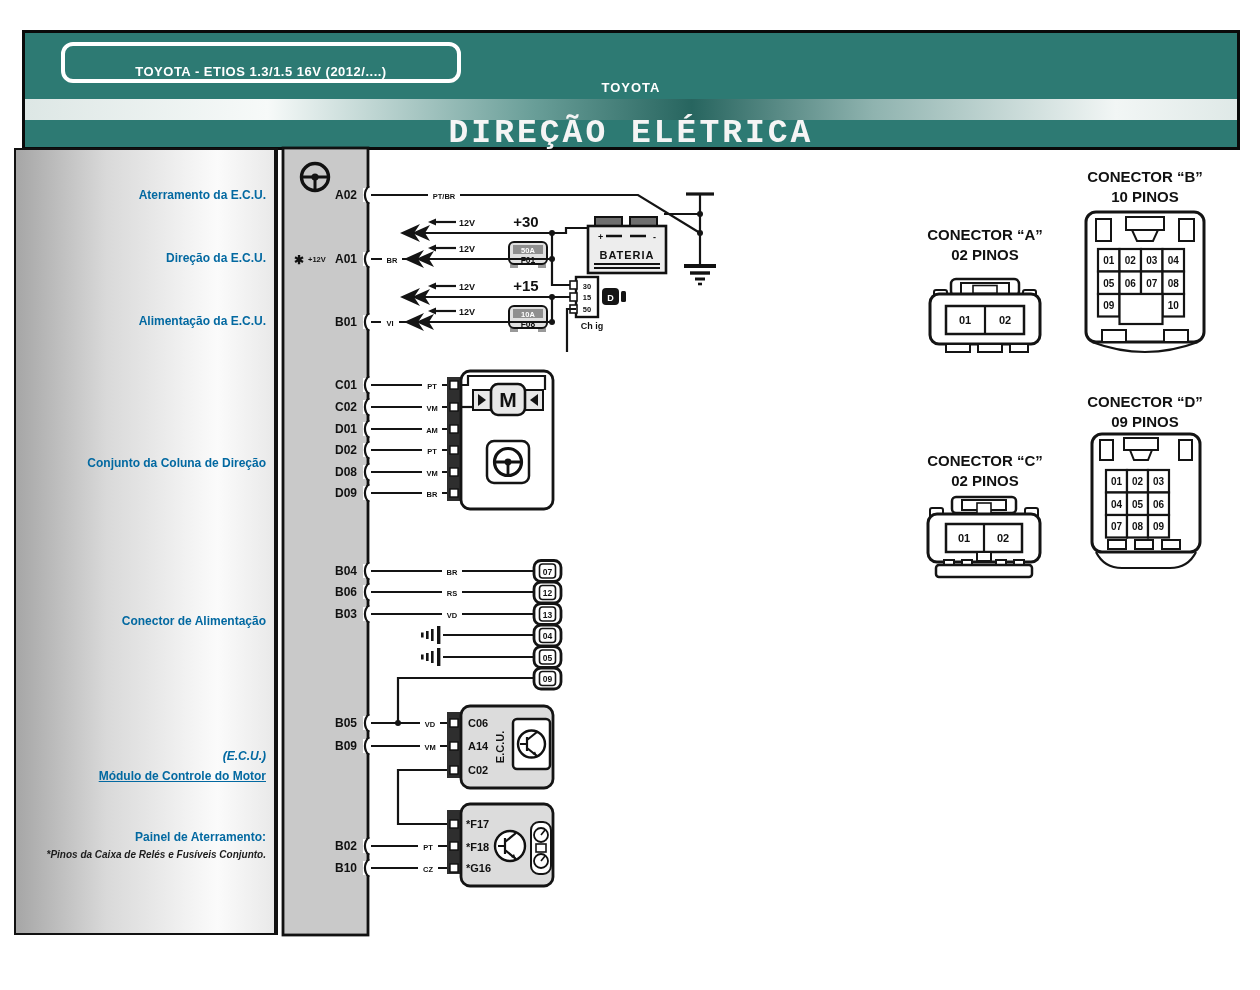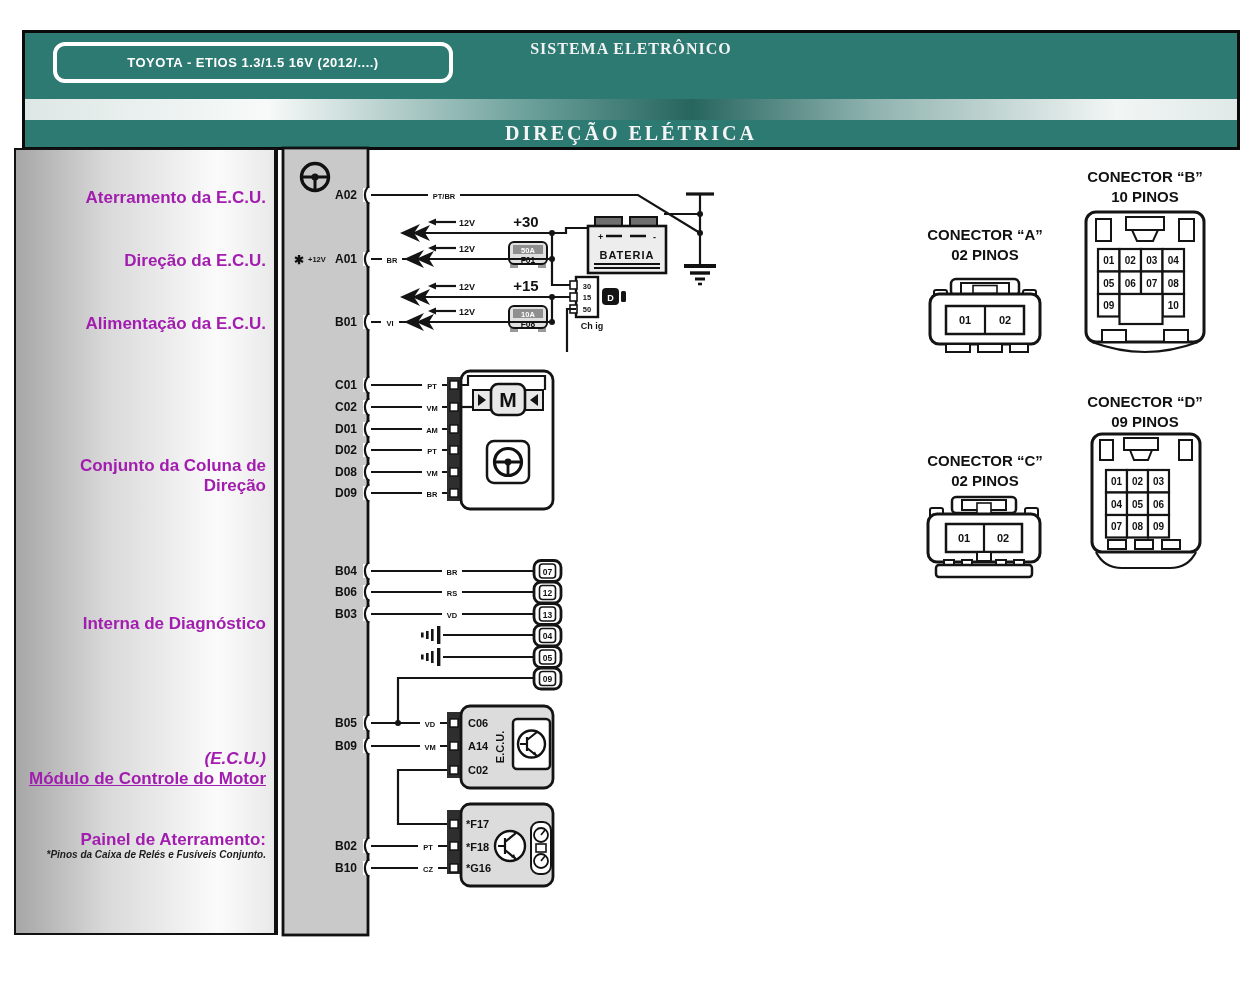--- a/index.html
+++ b/index.html
@@ -1,28 +1,28 @@
 <!DOCTYPE html>
 <html><head>
 <meta charset="utf-8">
 <style>
   html,body{margin:0;padding:0;background:#fff;}
   .page{position:relative;width:1260px;height:990px;background:#fff;font-family:"Liberation Sans",sans-serif;overflow:hidden;}
   
   .header{position:absolute;left:22px;top:30px;width:1212px;height:114px;border:3px solid #0a0a0a;background:#2d7a73;}
-  .badge{position:absolute;left:28px;top:9px;width:392px;height:33px;border:4px solid #fff;border-radius:12px;display:flex;align-items:center;justify-content:center;}
+  .badge{position:absolute;left:36px;top:9px;width:392px;height:33px;border:4px solid #fff;border-radius:12px;display:flex;align-items:flex-end;justify-content:center;}
   .badge span{color:#fff;font-weight:bold;font-size:13px;letter-spacing:.5px;}
   .sys-title{position:absolute;left:0;top:7px;width:100%;text-align:center;color:#f2f2f2;font-family:"Liberation Serif",serif;font-weight:bold;font-size:16px;letter-spacing:1px;}
   .brand{position:absolute;left:0;top:47px;width:100%;text-align:center;color:#fff;font-weight:bold;font-size:13px;letter-spacing:1px;}
   .grad-band{position:absolute;left:0;top:66px;width:100%;height:21px;background:linear-gradient(90deg,#dde7e5 0%,#f7faf9 20%,#699e98 42%,#27655f 55%,#8fb3af 70%,#f2f6f5 90%,#dfe9e7 100%);}
   .title-band{position:absolute;left:0;top:87px;width:100%;height:27px;display:flex;align-items:center;justify-content:center;}
-  .title-band span{color:#f5f5f5;font-family:Liberation Serif, serif;font-weight:bold;font-size:20px;letter-spacing:3px;text-align:right;}
+  .title-band span{color:#f5f5f5;font-family:Liberation Mono, monospace;font-weight:bold;font-size:33px;letter-spacing:3px;text-align:right;}
   
   .left-panel{position:absolute;left:14px;top:148px;width:264px;height:787px;border:2px solid #111;border-right:4px solid #111;background:linear-gradient(90deg,#a6a6a6 0%,#d9d9d9 35%,#fbfbfb 78%,#e9e9e9 100%);box-sizing:border-box;}
-  .slabel{position:absolute;left:20px;width:246px;text-align:right;font-weight:bold;font-size:17px;color:#a21caf;}
+  .slabel{position:absolute;left:20px;width:246px;text-align:right;font-weight:bold;font-size:12px;color:#0369a1;}
   .snote{position:absolute;left:6px;width:260px;text-align:right;font-weight:bold;font-style:italic;font-size:10px;color:#1c1c1c;}
   
   svg{position:absolute;left:0;top:0;}
   svg text{font-family:"Liberation Sans",sans-serif;font-weight:bold;fill:#111;}
   .w{stroke:#141414;stroke-width:2.2px;fill:none;}
   .w3{stroke:#141414;stroke-width:3.2px;fill:none;}
   .sh{stroke:#141414;stroke-width:2.5px;fill:#fff;}
   .sh2{stroke:#141414;stroke-width:2px;fill:#fff;}
   .shg{stroke:#141414;stroke-width:2.5px;fill:#dcdcdc;}
   .thin{stroke:#141414;stroke-width:1.6px;fill:#fff;}
@@ -34,33 +34,33 @@
 </style>
 </head>
 <body>
 
 <div class="page">
 
   <div class="header">
     <div class="badge">
       <span>TOYOTA - ETIOS 1.3/1.5 16V (2012/....)</span>
     </div>
-    <div class="sys-title">SISTEMA ELETRÔNICO</div>
+    <div class="brand">TOYOTA</div>
     <div class="grad-band"></div>
     <div class="title-band">
       <span>DIREÇÃO ELÉTRICA</span>
     </div>
   </div>
 
   <div class="left-panel"></div>
   <div class="slabel" style="top:188px;">Aterramento da E.C.U.</div>
   <div class="slabel" style="top:251px;">Direção da E.C.U.</div>
   <div class="slabel" style="top:314px;">Alimentação da E.C.U.</div>
   <div class="slabel" style="top:430px;margin-top:26px;">Conjunto da Coluna de Direção</div>
-  <div class="slabel" style="top:614px;">Interna de Diagnóstico</div>
+  <div class="slabel" style="top:614px;">Conector de Alimentação</div>
   <div class="slabel" style="top:769px;text-decoration:underline;">Módulo de Controle do Motor</div>
   <div class="slabel" style="top:749px;font-style:italic;">(E.C.U.)</div>
   <div class="slabel" style="top:830px;">Painel de Aterramento:</div>
   <div class="snote" style="top:849px;">*Pinos da Caixa de Relés e Fusíveis Conjunto.</div>
 
   <svg width="1260" height="990" viewBox="0 0 1260 990">
 
     <g>
       <rect x="283" y="148" width="85" height="787" fill="#c9c9c9" stroke="#111" stroke-width="2.8"></rect>
 

